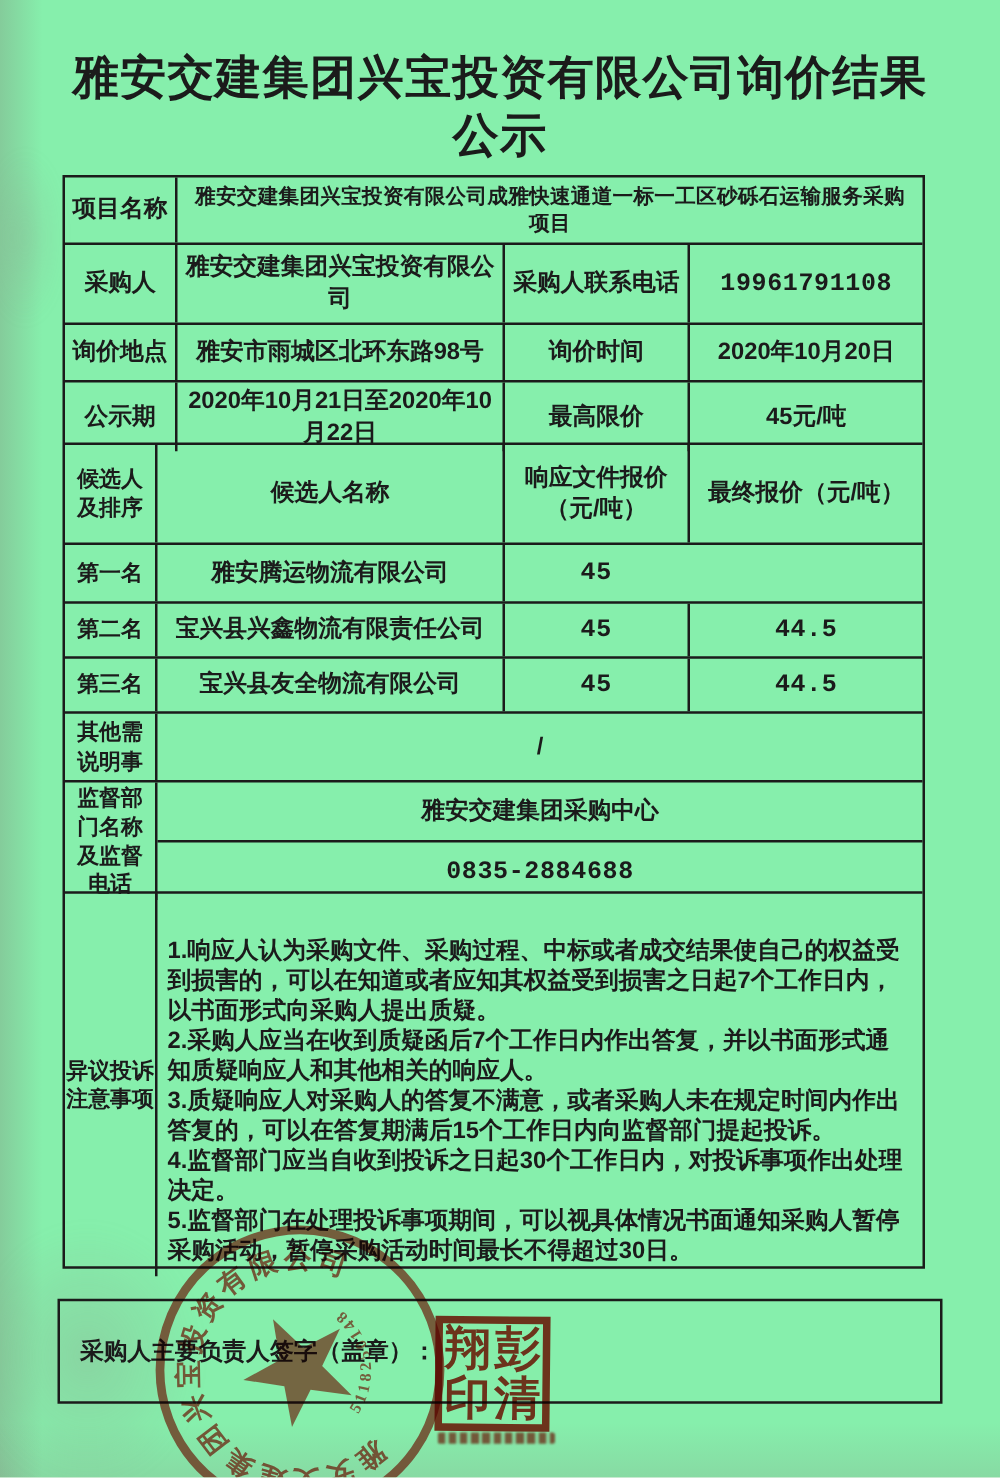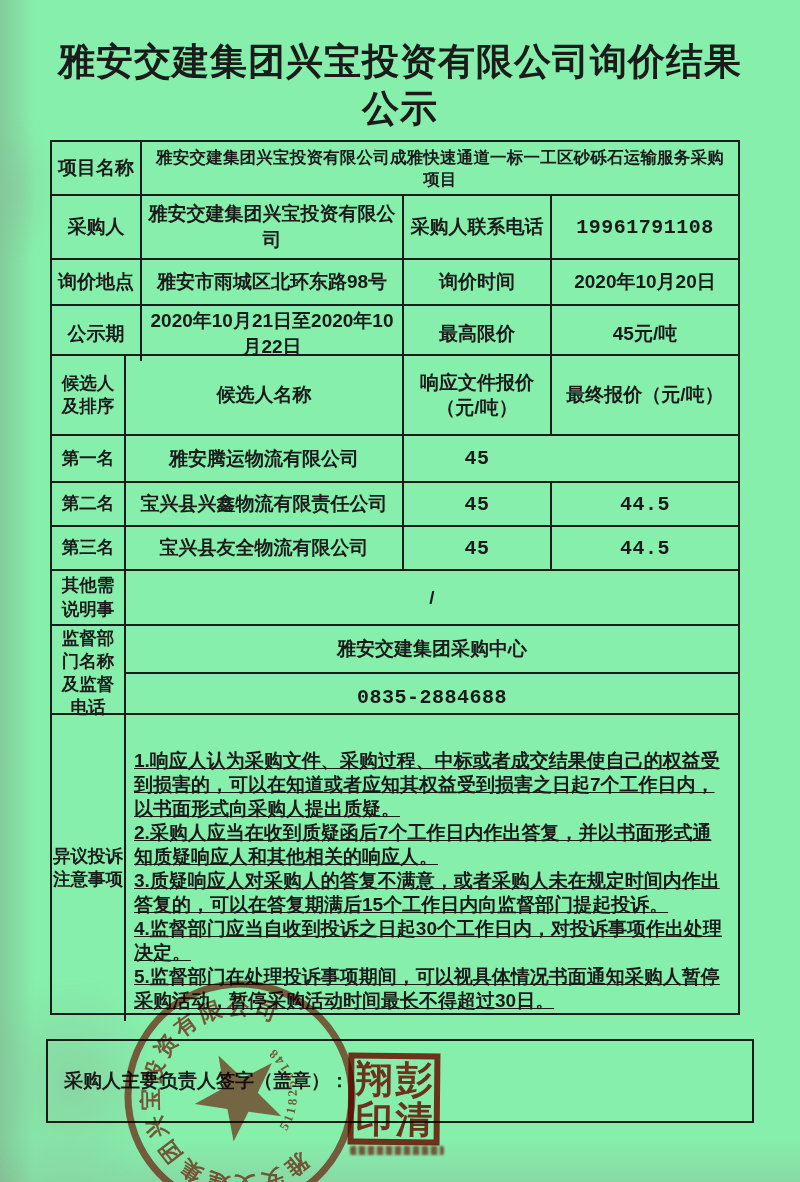--- a/index.html
+++ b/index.html
@@ -33,21 +33,21 @@
         padding:2px 6px;box-sizing:border-box;min-width:0;}
   .bl{border-left:2px solid #1b1b1b;}
   .label{font-weight:bold;font-size:19px;line-height:1.32;white-space:pre-line;}
   .tight{padding:1px;font-size:17.5px;}
   .val{font-weight:bold;font-size:19px;line-height:1.35;text-align:center;}
   .small{font-size:16.5px;letter-spacing:.2px;}
   .num{font-family:Liberation Mono, monospace;font-weight:bold;font-size:20px;letter-spacing:.5px;}
   .stack{display:flex;flex-direction:column;border-left:2px solid #1b1b1b;}
   .stack .cell{flex:1;}
   .bt{border-top:2px solid #1b1b1b;}
-  .notice-cell{display:block;text-align:left;padding:34px 10px 8px 8px;text-decoration:underline;}
+  .notice-cell{display:block;text-align:left;padding:34px 10px 8px 8px;}
   .notice-cell p{margin:0;font-weight:bold;font-size:19px;line-height:24px;}
   
   .sign-row{position:absolute;left:46px;top:1039px;width:708px;height:84px;box-sizing:border-box;
             border:2px solid #1b1b1b;display:flex;align-items:center;padding-left:16px;
             font-weight:bold;font-size:19px;}
   
   .round-seal{position:absolute;left:112px;top:968px;width:256px;height:256px;
               mix-blend-mode:multiply;opacity:.93;}
   .square-seal{position:absolute;left:348px;top:1053px;width:92px;height:92px;box-sizing:border-box;
                border:6px solid #cc2b1d;display:grid;grid-template-columns:1fr 1fr;

